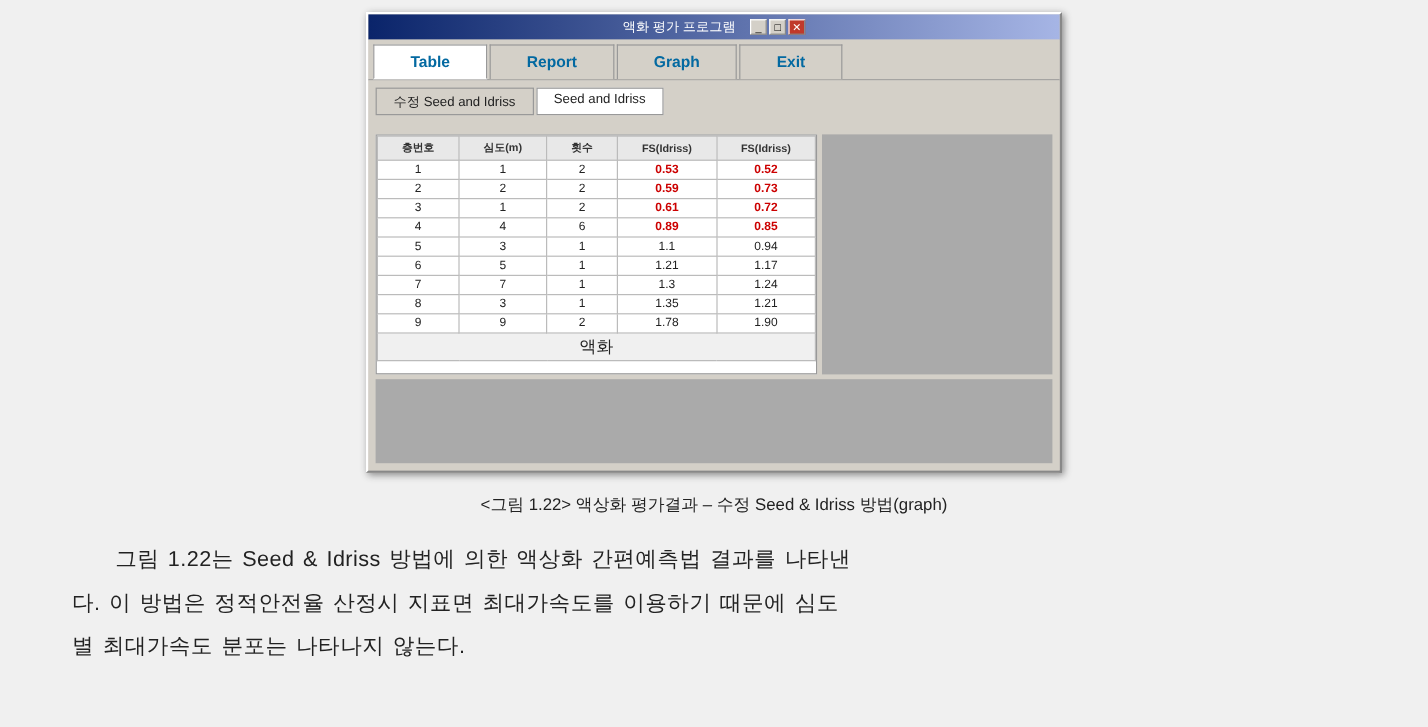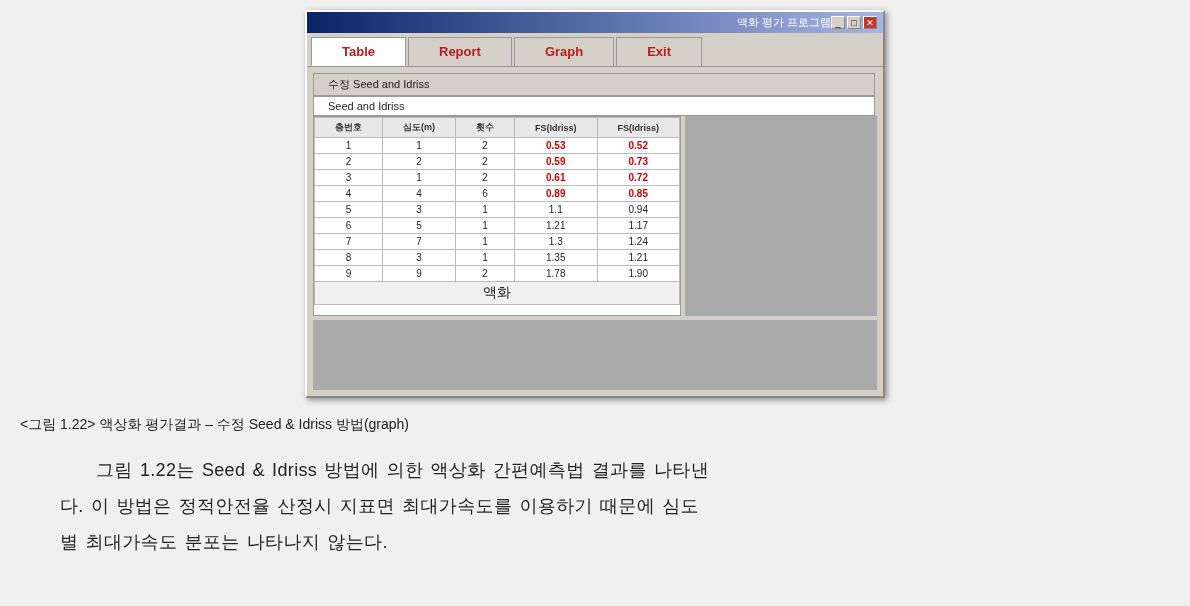--- a/index.html
+++ b/index.html
@@ -23,21 +23,22 @@
       box-shadow: 2px 2px 6px #888;
     }
 
     .title-bar {
       background: linear-gradient(to right, #0a246a, #a6b5e5);
       color: white;
       font-size: 11px;
       padding: 3px 6px;
       display: flex;
       align-items: center;
-      justify-content: flex-end;
+      justify-content: center;
+      gap: 12px;
     }
 
     .title-bar-buttons {
       display: flex;
       gap: 2px;
     }
 
     .title-btn {
       width: 14px;
       height: 13px;
@@ -65,39 +66,38 @@
     }
 
     .nav-tab {
       padding: 6px 30px;
       background: #d4d0c8;
       border: 1px solid #999;
       border-bottom: none;
       cursor: pointer;
       font-size: 13px;
       font-weight: bold;
-      color: #b91c1c;
+      color: #0369a1;
       margin-right: 2px;
     }
 
     .nav-tab.active {
       background: #fff;
       border-bottom: 1px solid #fff;
       z-index: 1;
     }
 
     .content-area {
       background: #d4d0c8;
       padding: 6px;
     }
 
     .sub-tabs {
       display: flex;
-      margin-bottom: 0;
-      flex-direction: column;
+      margin-bottom: 16px;
     }
 
     .sub-tab {
       padding: 3px 14px;
       background: #d4d0c8;
       border: 1px solid #999;
       font-size: 11px;
       cursor: pointer;
       margin-right: 2px;
     }
@@ -160,20 +160,21 @@
     }
 
     .bottom-graph-panel {
       background: #aaa;
       margin-top: 4px;
       height: 70px;
       width: 100%;
     }
 
     .figure-caption {
+      text-align: center;
       font-size: 14px;
       margin: 10px 0 18px 0;
       font-family: 'Malgun Gothic', Arial, sans-serif;
     }
 
     .body-text {
       font-size: 18px;
       line-height: 2;
       text-align: justify;
       padding: 0 40px;

